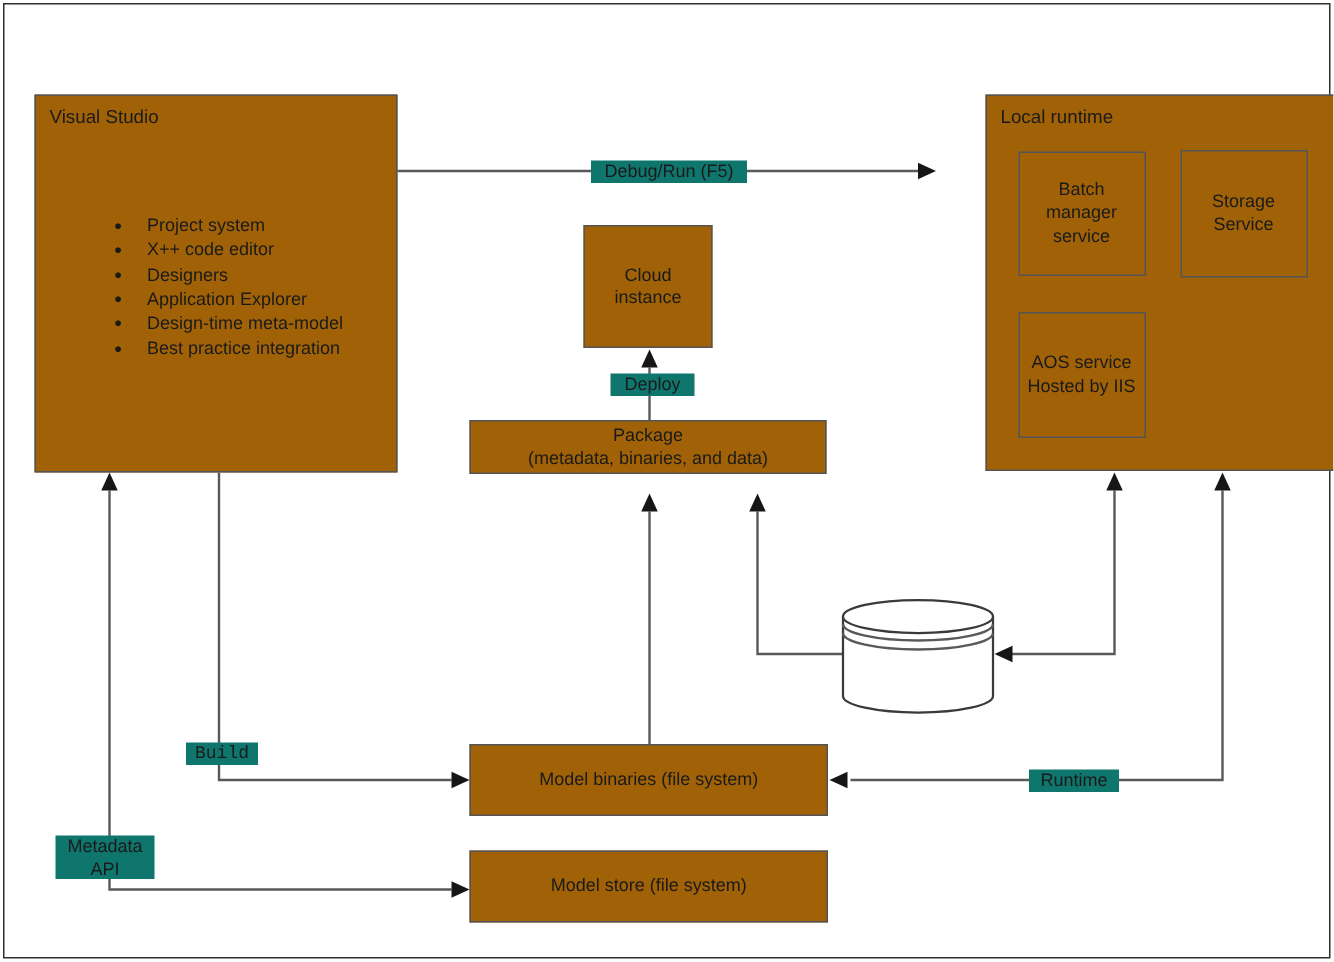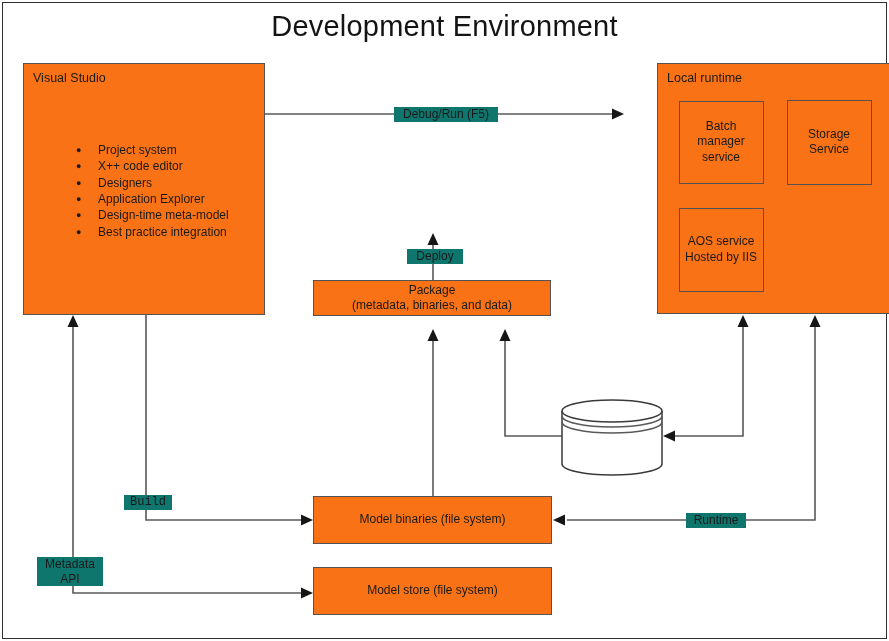--- a/index.html
+++ b/index.html
@@ -5,21 +5,21 @@
   html,body{margin:0;padding:0;background:#fff;}
   .canvas{
     position:relative;width:889px;height:641px;background:#ffffff;
     font-family:"Liberation Sans","DejaVu Sans",sans-serif;color:#1a1a1a;
     overflow:hidden;
   }
   .frame{position:absolute;left:2px;top:2px;right:2px;bottom:2px;
     border:1.5px solid #2e2e2e;pointer-events:none;}
   .title{position:absolute;left:0;right:0;top:10px;text-align:center;
     font-size:29px;letter-spacing:.2px;color:#141414;}
-  .box{position:absolute;border:1.5px solid #545454;background:#f97316;
+  .box{position:absolute;border:1.5px solid #545454;background:#a16207;
     box-sizing:border-box;font-size:12px;}
   .box .corner-label{position:absolute;left:9px;top:7px;font-size:12.5px;white-space:nowrap;}
   .centered{display:flex;align-items:center;justify-content:center;
     text-align:center;line-height:15.5px;}
   .pre{white-space:pre-line;}
   
   .vs-bullets{position:absolute;left:0;top:78px;margin:0;padding:0 0 0 52px;
     list-style:none;}
   .vs-bullets li{height:16.3px;display:flex;align-items:center;font-size:12px;}
   .vs-bullets .dot{width:22px;font-size:9px;flex:0 0 22px;}
@@ -35,21 +35,20 @@
   .db-label{position:absolute;left:562px;top:432px;width:100px;text-align:center;
     font-size:11.5px;line-height:14px;}
 </style>
 </head>
 <body>
 
 <div class="canvas">
 
   <div class="frame"></div>
 
-  <div class="title">Development Environment</div>
 
   <svg class="wires" width="889" height="641" viewBox="0 0 889 641">
 
     <path class="line" d="M265,114 H612"></path>
     <polygon points="624,114 612,108.5 612,119.5"></polygon>
 
     <path class="line" d="M433,245 V280"></path>
     <polygon points="433,233 427.5,245 438.5,245"></polygon>
 
     <path class="line" d="M433,341 V496"></path>
@@ -113,20 +112,22 @@
     <div class="corner-label">Local runtime</div>
     <div class="box centered pre" style="left:20.5px;top:36.5px;width:85px;height:83px;">Batch
 manager
 service</div>
     <div class="box centered pre" style="left:128.5px;top:35.5px;width:85px;height:85px;">Storage
 Service</div>
     <div class="box centered pre" style="left:20.5px;top:143.5px;width:85px;height:84px;">AOS service
 Hosted by IIS</div>
   </div>
 
+  <div class="box centered pre" style="left:389px;top:150px;width:86px;height:82px;">Cloud
+instance</div>
 
   <div class="box centered pre" style="left:313px;top:280px;width:238px;height:36px;">Package
 (metadata, binaries, and data)</div>
 
   <div class="box centered" style="left:313px;top:496px;width:239px;height:48px;">Model binaries (file system)</div>
 
   <div class="box centered" style="left:313px;top:567px;width:239px;height:48px;">Model store (file system)</div>
 
 
   <div class="edge-label" style="left:394px;top:107px;width:100px;">Debug/Run (F5)</div>

